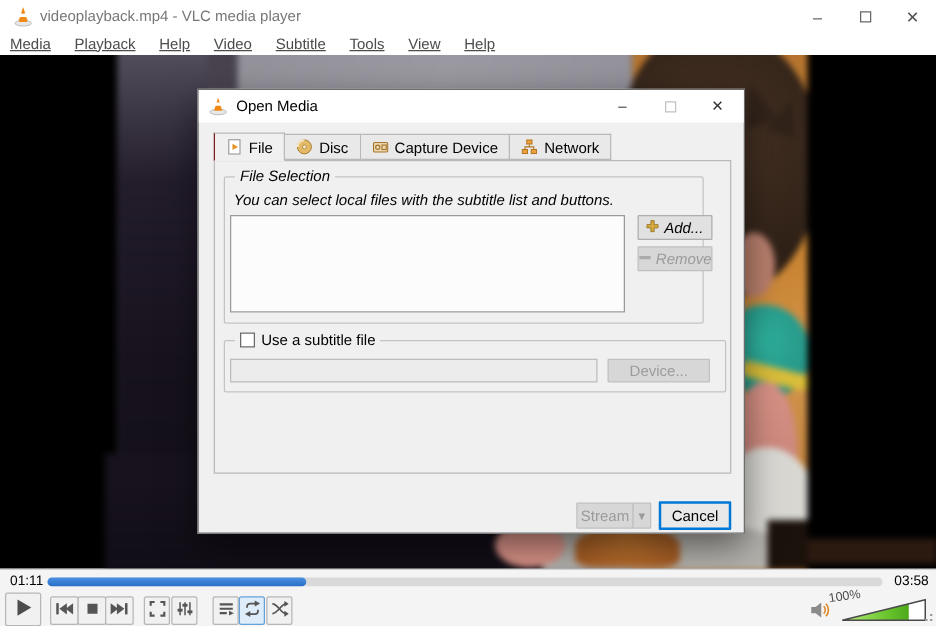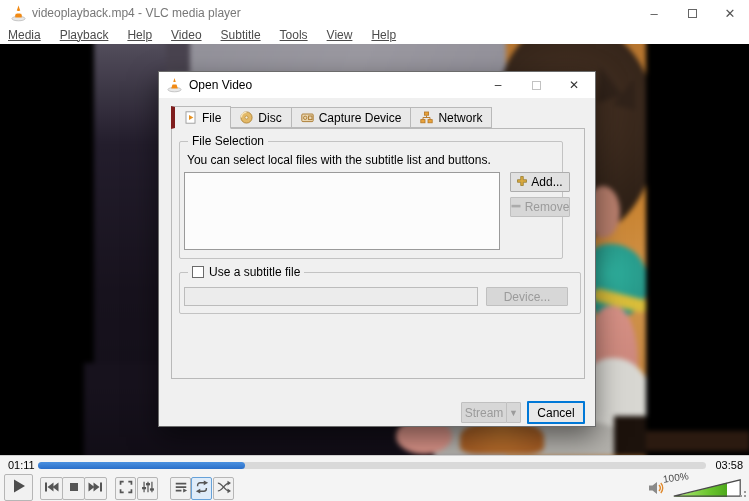--- a/index.html
+++ b/index.html
@@ -66,29 +66,29 @@
   .dlg-cone { position:absolute; left:8px; top:4px; }
   .dlg-title { position:absolute; left:30px; top:0; line-height:26px; color:#000; font-size:12px; }
   .dlg-controls { position:absolute; right:2px; top:0; height:26px; display:flex; }
   .dlg-btn { width:38px; height:26px; display:flex; align-items:center; justify-content:center;
              color:#333; font-size:12px; }
   .dlg-max-box { width:9px; height:9px; border:1px solid #c2c2c2; }
 
   .tabbar { position:absolute; left:12px; top:34px; height:22px; display:flex; z-index:2; }
   .tab { display:flex; align-items:center; padding:0 9px; border:1px solid #b9b9b9; border-left:none;
          background:#e9e9e9; color:#000; height:21px; margin-top:1px; }
-  .tab:first-child { border-left:4px solid #7f1d1d; }
+  .tab:first-child { border-left:1px solid #7f1d1d; }
   .tab.active { background:#f0f0f0; height:23px; margin-top:0; border-bottom:1px solid #f0f0f0; }
   .tab .ticon { margin-right:5px; display:inline-flex; }
   .pane { position:absolute; left:12px; top:56px; width:414px; height:251px; border:1px solid #b9b9b9; }
 
   .group { position:absolute; border:1px solid #c3c3c3; border-radius:2px; }
   .group-legend { position:absolute; top:-8px; left:8px; background:#f0f0f0; padding:0 4px; font-size:12px;
                   color:#000; display:flex; align-items:center; gap:5px; }
-  #group-files { left:20px; top:69px; width:384px; height:118px; }
+  #group-files { left:20px; top:69px; width:384px; height:118px;font-style:italic; }
   .fs-desc { position:absolute; left:7px; top:11px; color:#000; font-size:12px; }
   .file-list { position:absolute; left:4px; top:30px; width:316px; height:78px; background:#fcfcfc;
                border:1px solid #9a9a9a; }
   .btn { display:flex; align-items:center; justify-content:center; gap:4px; background:#e1e1e1;
          border:1px solid #adadad; font-size:12px; color:#000; border-radius:1px; }
   .btn.disabled { background:#d7d7d7; border-color:#c0c0c0; color:#9b9b9b; }
   #btn-add { position:absolute; left:330px; top:30px; width:60px; height:20px; }
   #btn-remove { position:absolute; left:330px; top:55px; width:60px; height:20px; }
 
   #group-subtitle { left:20px; top:200px; width:402px; height:42px; }
@@ -205,21 +205,21 @@
 
   <div class="dialog">
     <div class="dlg-titlebar">
       <span class="dlg-cone">
         <svg width="15" height="17" viewBox="0 0 15 17">
           <ellipse cx="7.5" cy="13.6" rx="6.6" ry="2.2" fill="#e8e8e8" stroke="#b5b5b5" stroke-width="0.7"></ellipse>
           <polygon points="7.5,2 10.8,12.6 4.2,12.6" fill="#f18a15"></polygon>
           <polygon points="5.4,6 9.6,6 10.2,8.6 4.8,8.6" fill="#fff"></polygon>
         </svg>
       </span>
-      <span class="dlg-title">Open Video</span>
+      <span class="dlg-title">Open Media</span>
       <div class="dlg-controls">
         <span class="dlg-btn">
             <span>–</span>
           </span>
         <span class="dlg-btn">
             <span class="dlg-max-box"></span>
           </span>
         <span class="dlg-btn">
             <span>✕</span>
           </span>

